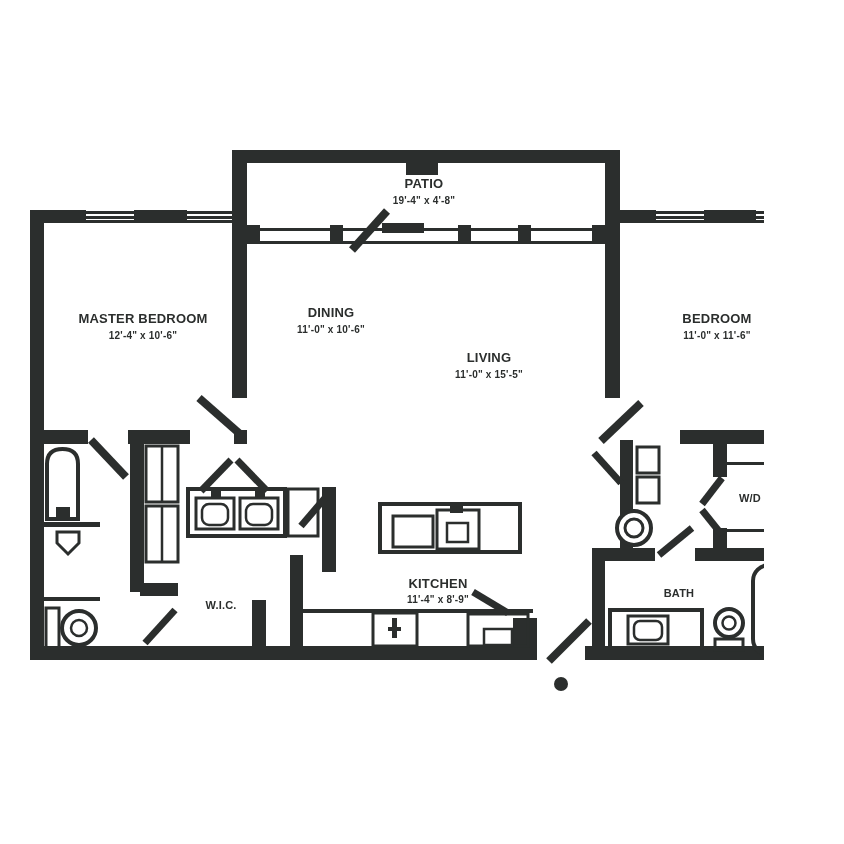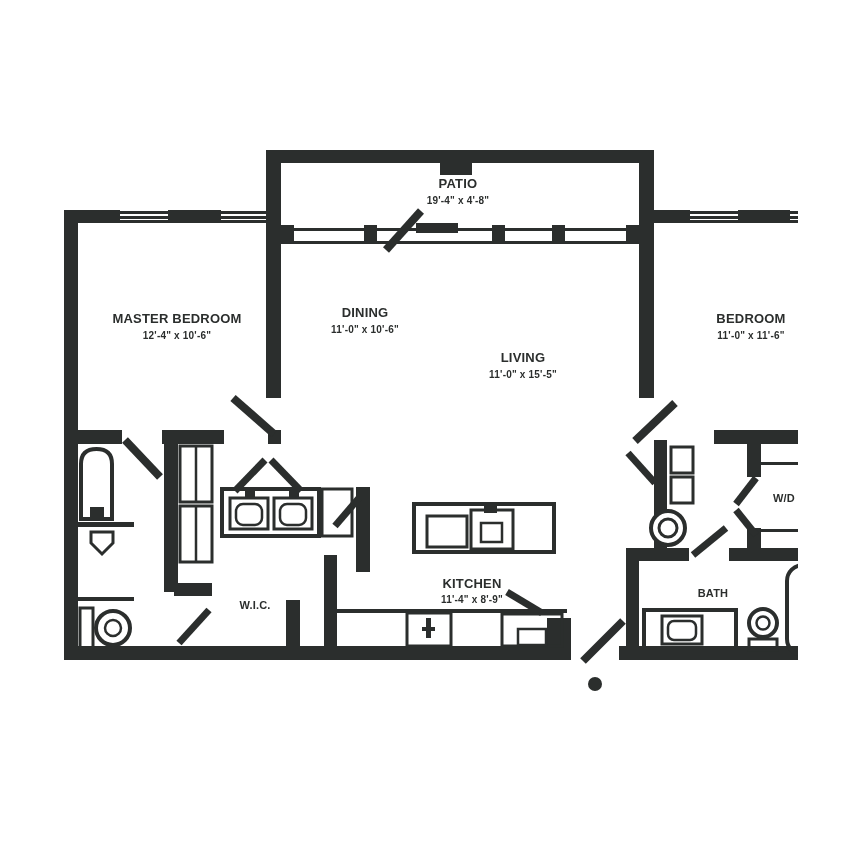--- a/index.html
+++ b/index.html
@@ -1,17 +1,17 @@
 <!DOCTYPE html>
 <html style="--ink: #2b2e2d; --bg: #ffffff;"><head>
 <meta charset="utf-8">
 <style>
   :root { --ink: #2b2e2d; --bg: #ffffff; }
   html, body { margin: 0; padding: 0; background: var(--bg); }
-  .stage { position: relative; width: 764px; height: 844px; background: var(--bg); overflow: hidden; padding-left: 34px; }
+  .stage { position: relative; width: 764px; height: 844px; background: var(--bg); overflow: hidden; }
   svg { display: block; }
   
   .w { fill: var(--ink); stroke: none; }
   
   .s  { fill: none; stroke: var(--ink); stroke-width: 4; }
   .s3 { fill: none; stroke: var(--ink); stroke-width: 3; }
   .s2 { fill: none; stroke: var(--ink); stroke-width: 2.5; }
   
   .door { stroke: var(--ink); stroke-width: 8; stroke-linecap: butt; }
   .door7 { stroke: var(--ink); stroke-width: 7; stroke-linecap: butt; }

